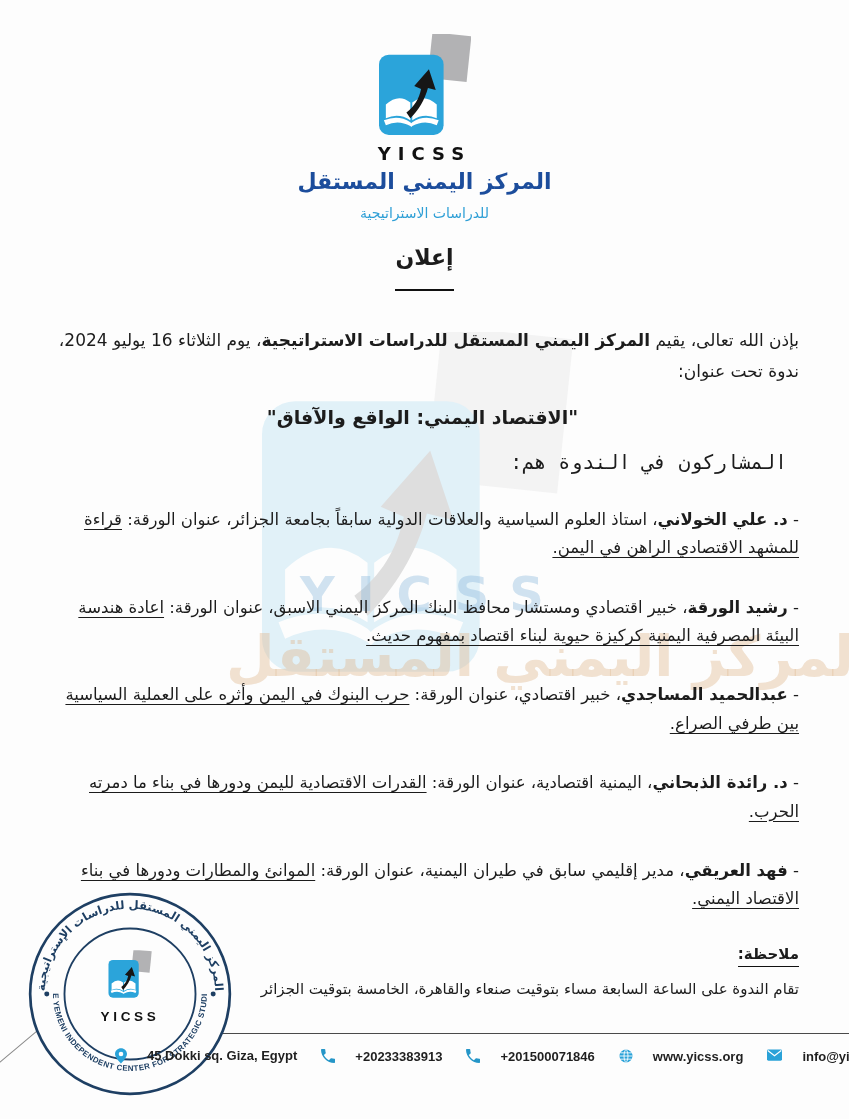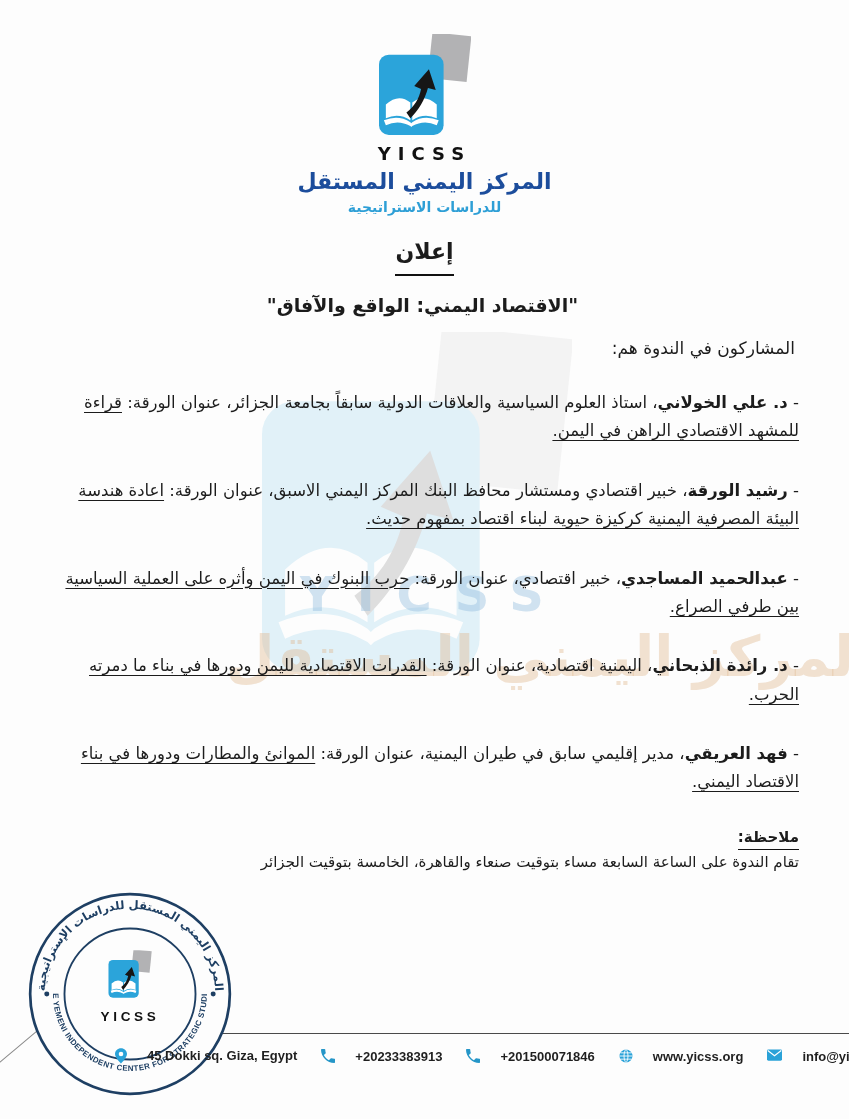--- a/index.html
+++ b/index.html
@@ -31,52 +31,52 @@
   .header{position:relative;z-index:1;padding-top:34px;text-align:center;}
   .header .acronym{
     font-size:18px;font-weight:bold;letter-spacing:7px;
     color:#111;margin-top:3px;line-height:22px;
   }
   .header .org-ar{
     font-size:22px;font-weight:bold;color:#1c4d9c;
     line-height:28px;margin-top:3px;direction:rtl;
   }
   .header .tagline-ar{
-    font-size:14px;font-weight:bold;color:#2e9fd6;
-    line-height:19px;margin-top:2px;direction:rtl;
+    font-size:14px;font-weight:normal;color:#2e9fd6;
+    line-height:19px;margin-top:8px;direction:rtl;
   }
   
   .announce{position:relative;z-index:1;text-align:center;margin-top:22px;}
   .announce span{
     display:inline-block;
     font-size:22px;font-weight:bold;
     border-bottom:2.5px solid #111;
-    padding-bottom:10px;
+    padding-bottom:19px;
   }
   .content{
     position:relative;z-index:1;
     direction:rtl;text-align:right;
     padding:0 50px 0 46px;
   }
   .intro{margin:34px 0 0;font-size:17px;line-height:1.85;}
   .intro b{font-weight:bold;}
   .seminar-title{
     margin:18px 0 0;text-align:center;
     font-size:19px;font-weight:bold;
   }
-  .participants-heading{margin:22px 4px 0;font-size:17px;}
+  .participants-heading{margin:22px 12px 0;font-size:20px;font-family:Liberation Mono, monospace;}
   .participant{margin:31px 0 0;font-size:16.5px;line-height:1.72;}
   .participant b{font-weight:bold;}
   .participant u{text-decoration:underline;text-underline-offset:4px;}
   .note-block{margin-top:30px;}
   .note-label{
     display:inline-block;font-size:15px;font-weight:bold;
     border-bottom:1.5px solid #111;padding-bottom:3px;
   }
-  .note-text{margin:0 0 0;font-size:15px;line-height:1.6;text-align:right;}
+  .note-text{margin:10px 0 0;font-size:15px;line-height:1.6;text-align:right;}
   
   .seal{position:absolute;left:26px;top:890px;z-index:2;}
   
   .footer-line{
     position:absolute;left:166px;right:0;top:1033px;
     border-top:1.5px solid #4a4a4a;z-index:1;
   }
   .footer-slash{
     position:absolute;left:-16px;top:1044px;width:74px;
     border-top:1.5px solid #888;transform:rotate(-40deg);z-index:1;
@@ -121,20 +121,21 @@
     <div class="acronym">YICSS</div>
     <div class="org-ar">المركز اليمني المستقل</div>
     <div class="tagline-ar">للدراسات الاستراتيجية</div>
   </div>
 
   <div class="announce">
     <span>إعلان</span>
   </div>
 
   <div class="content">
+    <p class="intro"><span>بإذن الله تعالى، يقيم </span><b>المركز اليمني المستقل للدراسات الاستراتيجية</b><span>، يوم الثلاثاء 16 يوليو 2024، ندوة تحت عنوان:</span></p>
 
     <p class="seminar-title">"الاقتصاد اليمني: الواقع والآفاق"</p>
 
     <p class="participants-heading">المشاركون في الندوة هم:</p>
 
     <p class="participant"><span>- </span><b>د. علي الخولاني</b><span>، استاذ العلوم السياسية والعلاقات الدولية سابقاً بجامعة الجزائر، عنوان الورقة: </span><u>قراءة للمشهد الاقتصادي الراهن في اليمن.</u></p>
 
     <p class="participant"><span>- </span><b>رشيد الورقة</b><span>، خبير اقتصادي ومستشار محافظ البنك المركز اليمني الاسبق، عنوان الورقة: </span><u>اعادة هندسة البيئة المصرفية اليمنية كركيزة حيوية لبناء اقتصاد بمفهوم حديث.</u></p>
 
 

